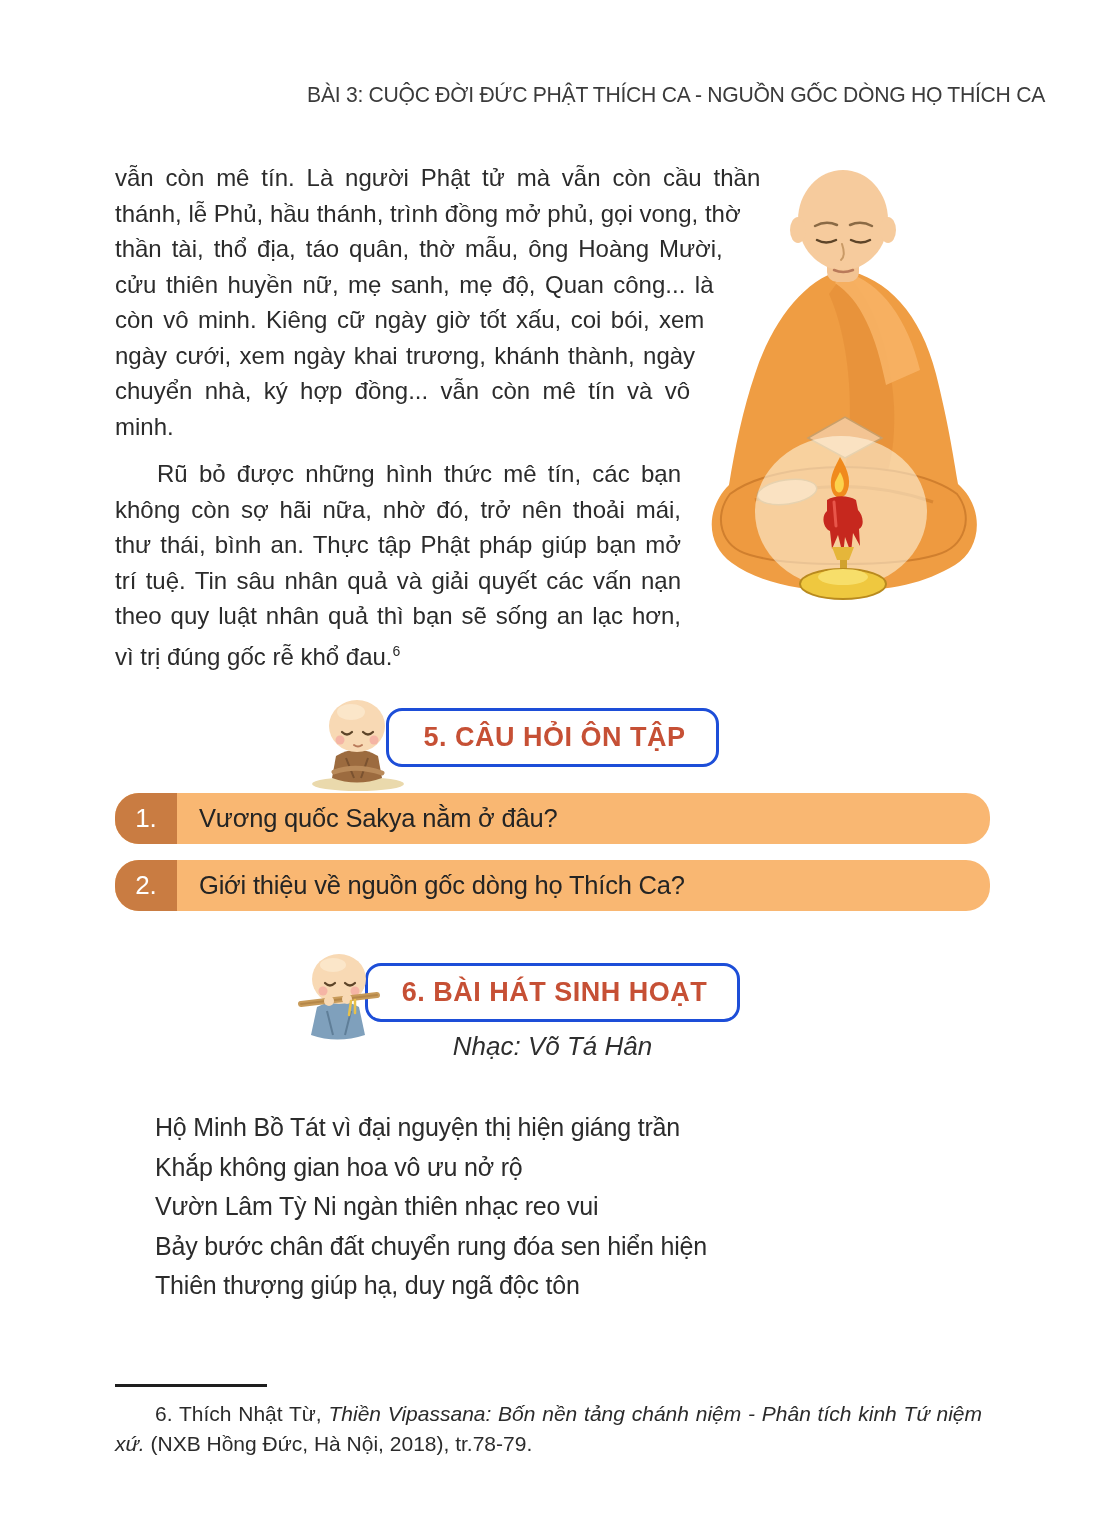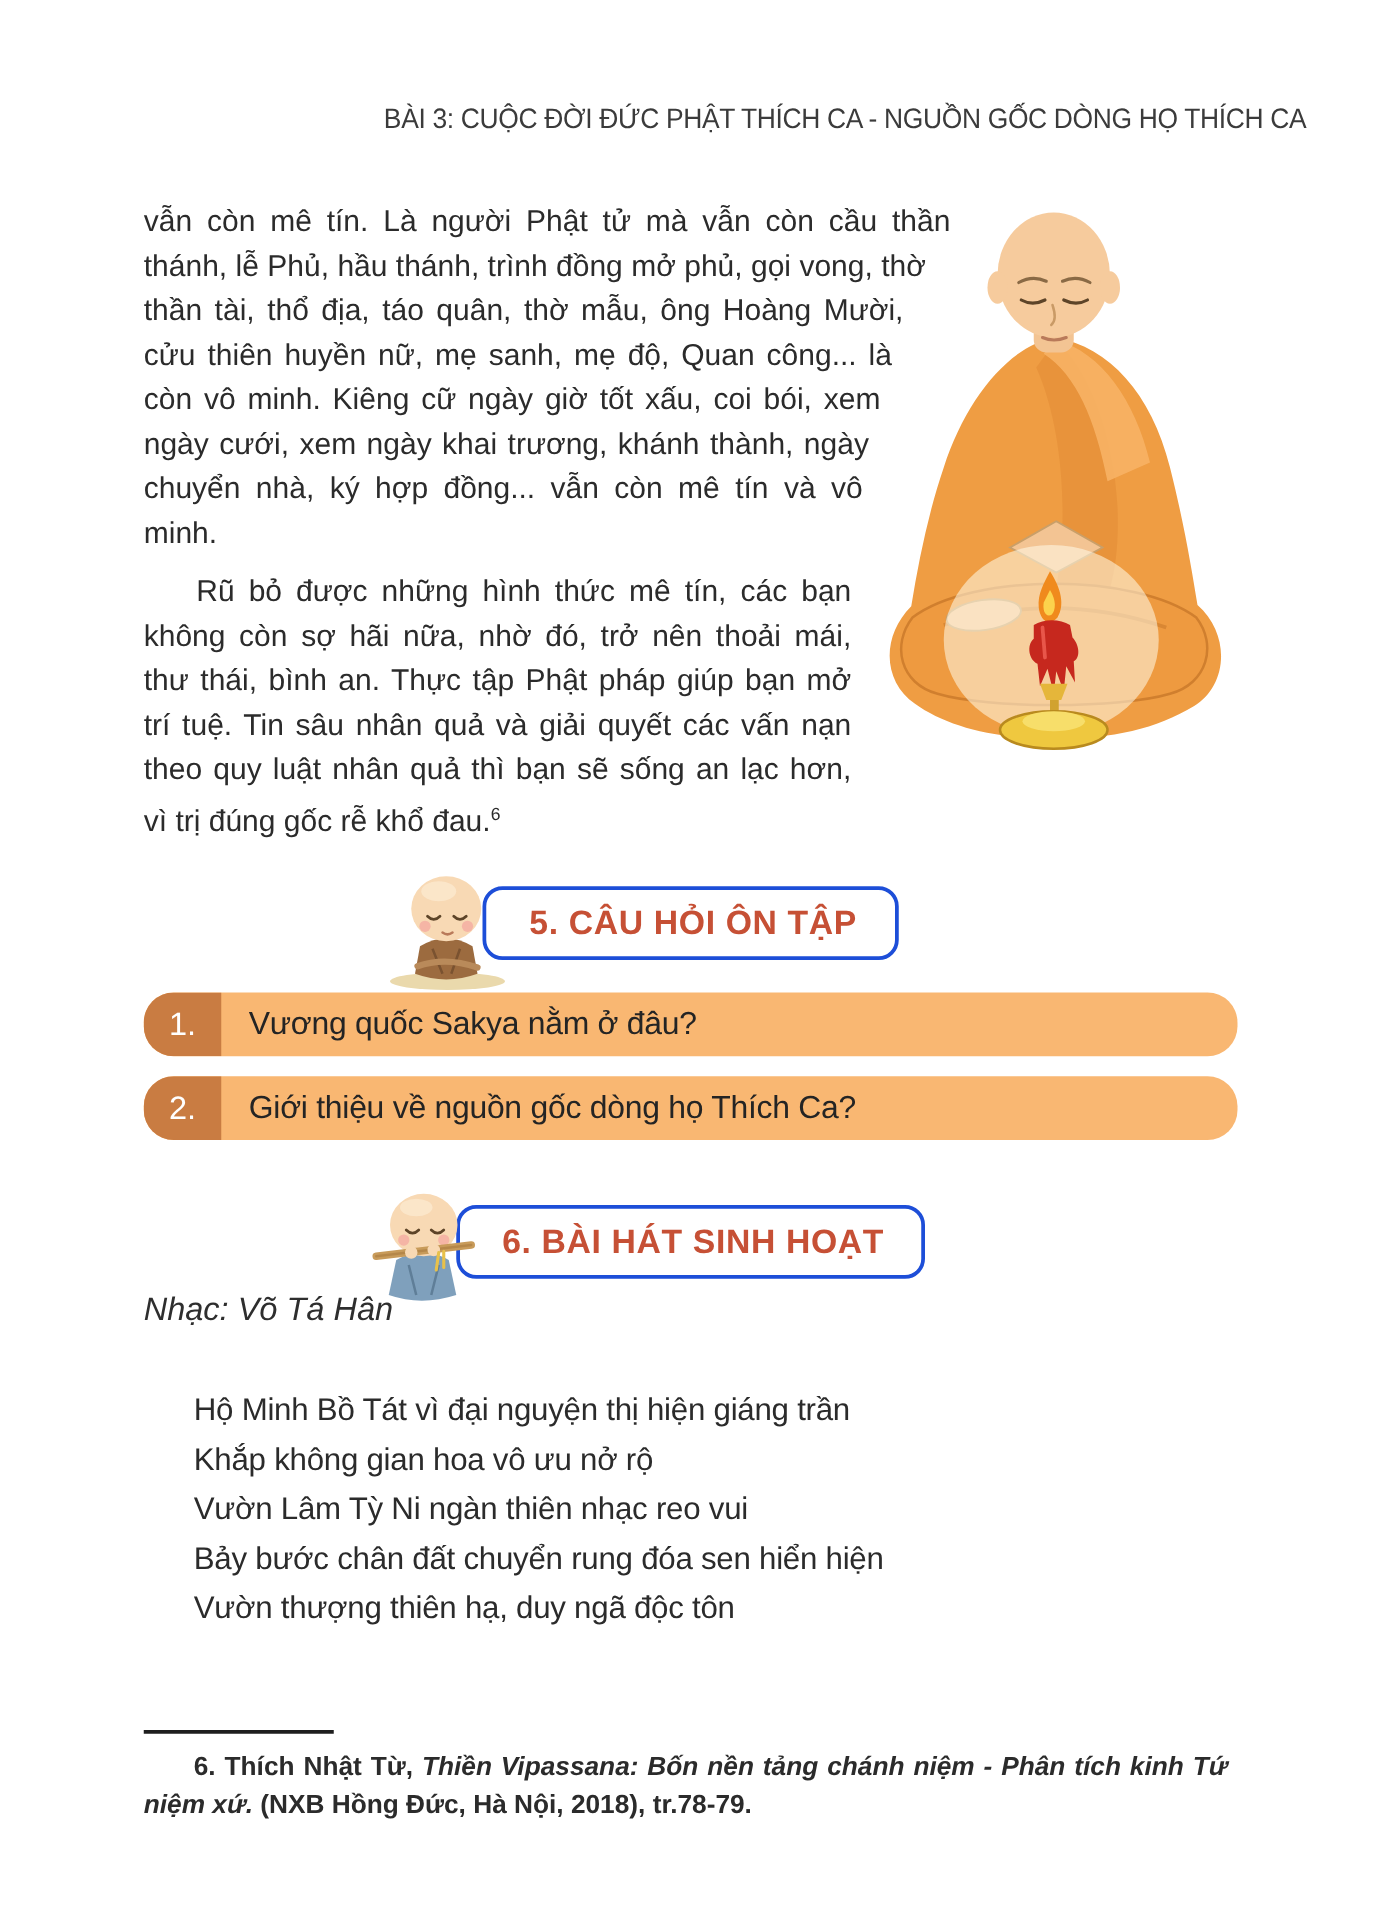--- a/index.html
+++ b/index.html
@@ -61,25 +61,25 @@
     display: flex; align-items: center; justify-content: center;
     color: #ffffff; font-size: 26px;
   }
   .q-text {
     display: flex; align-items: center; padding-left: 22px;
     font-size: 25.5px; color: #242424; letter-spacing: -0.2px;
   }
 
   
   .song-name { margin-top: 32px; text-align: center; font-size: 28px; font-weight: bold; color: #1d1d1d; letter-spacing: 0.3px; }
-  .song-composer { margin-top: 9px; text-align: left; font-size: 26px; font-style: italic; color: #2e2e2e; }
+  .song-composer { margin-top: 9px; text-align: center; font-size: 26px; font-style: italic; color: #2e2e2e; }
   .lyrics { margin: 46px 0 0 40px; font-size: 25px; line-height: 39.5px; color: #2b2b2b; letter-spacing: -0.2px; }
 
   
-  .footnote { position: absolute; left: 115px; right: 124px; bottom: 72px; font-weight: bold; }
+  .footnote { position: absolute; left: 115px; right: 124px; bottom: 72px; }
   .footnote-rule { width: 152px; border-top: 3px solid #1e1e1e; margin-bottom: 12px; }
   .footnote p { font-size: 21px; line-height: 30px; text-indent: 40px; color: #2b2b2b; text-align: justify; }
   .footnote .fn-italic { font-style: italic; }
 </style>
 </head>
 <body>
 
 <div class="page">
 
   <div class="header-row">
@@ -187,21 +187,21 @@
     </div>
   </div>
 
   <div class="song-composer">Nhạc: Võ Tá Hân</div>
 
   <div class="lyrics">
     <div>Hộ Minh Bồ Tát vì đại nguyện thị hiện giáng trần</div>
     <div>Khắp không gian hoa vô ưu nở rộ</div>
     <div>Vườn Lâm Tỳ Ni ngàn thiên nhạc reo vui</div>
     <div>Bảy bước chân đất chuyển rung đóa sen hiển hiện</div>
-    <div>Vườn thượng thiên hạ, duy ngã độc tôn</div>
+    <div>Thiên thượng giúp hạ, duy ngã độc tôn</div>
   </div>
 
   <div class="footnote">
     <div class="footnote-rule"></div>
     <p><span>6. Thích Nhật Từ, </span><span class="fn-italic">Thiền Vipassana: Bốn nền tảng chánh niệm - Phân tích kinh Tứ niệm xứ.</span><span> (NXB Hồng Đức, Hà Nội, 2018), tr.78-79.</span></p>
   </div>
 
 </div>
 
 </body></html>

